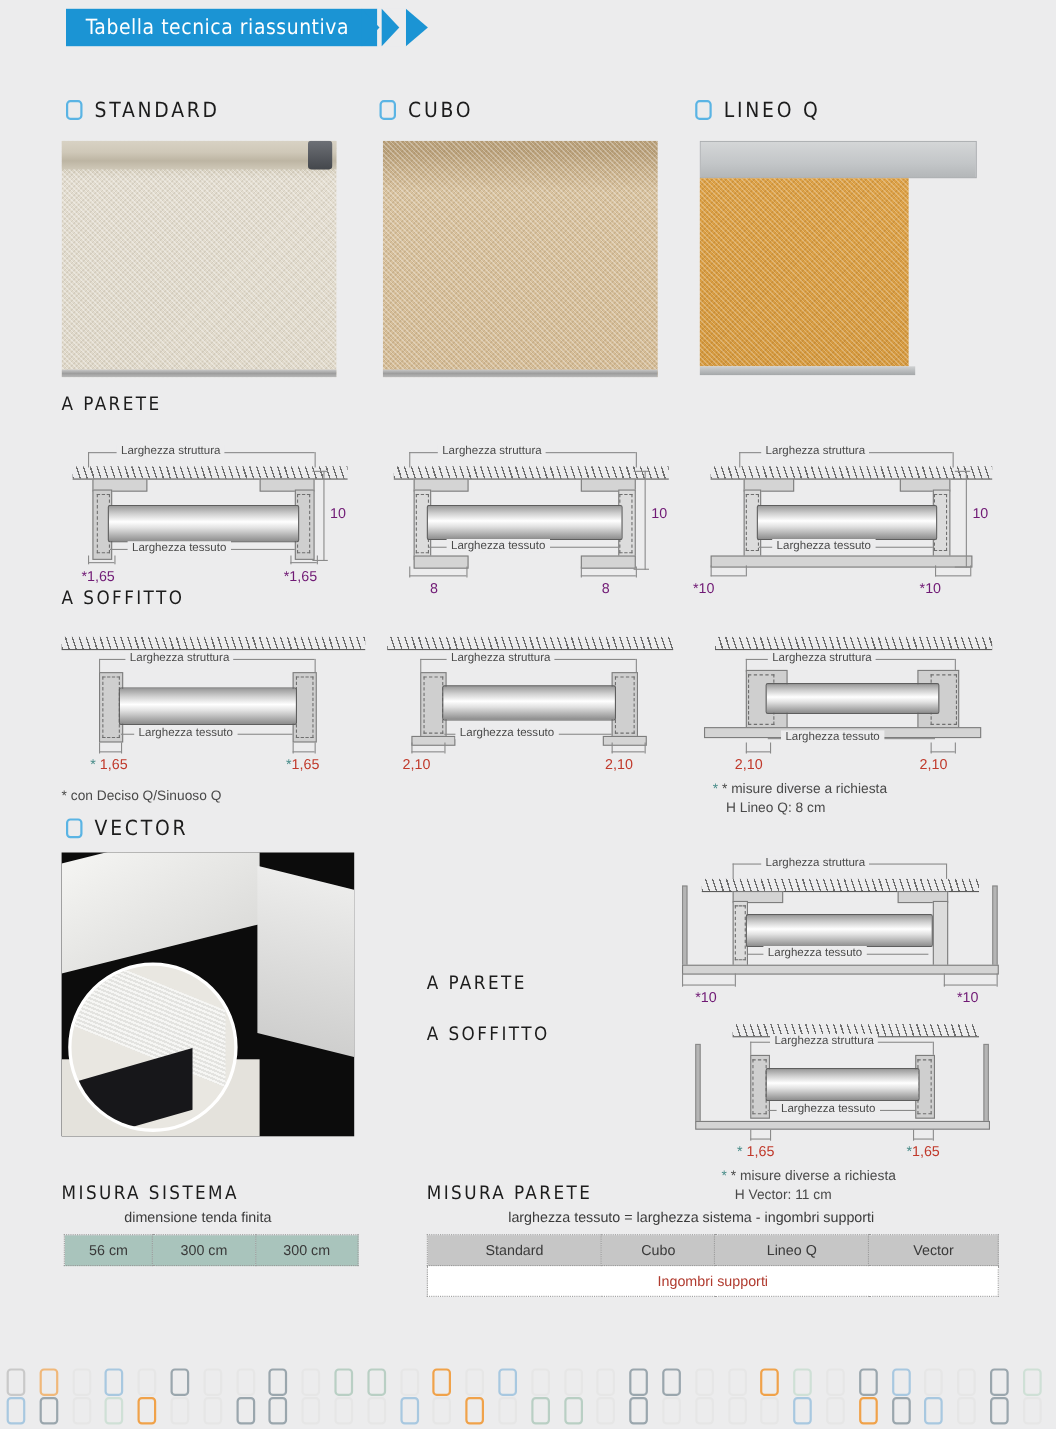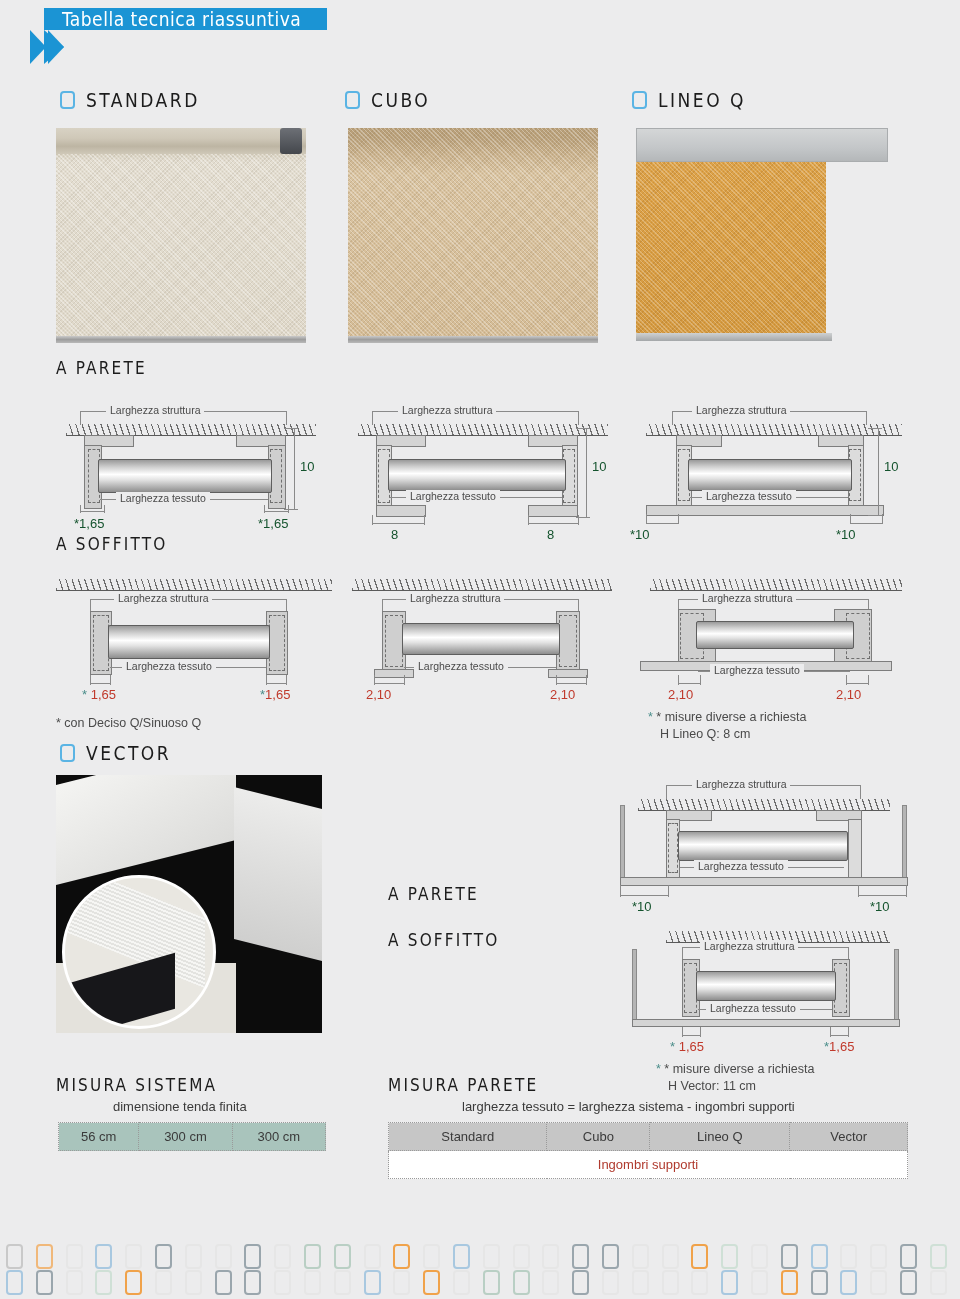--- a/index.html
+++ b/index.html
@@ -4,21 +4,21 @@
 <style>
   html,body{margin:0;padding:0;}
   body{
     width:960px;height:1299px;
     background:#ececed;
     font-family:"Liberation Sans", sans-serif;
     position:relative;overflow:hidden;
     color:#3a3a3a;
   }
   
-  .banner{position:absolute;left:44px;top:8px;height:34px;display:flex;align-items:stretch;flex-direction:column;}
+  .banner{position:absolute;left:60px;top:8px;height:34px;display:flex;align-items:stretch;}
   .ban-seg{background:#1b94d4;display:flex;align-items:center;position:relative;}
   .ban-seg .txt{
     color:#ffffff;font-size:19px;letter-spacing:.5px;white-space:nowrap;
     font-family:"DejaVu Sans", sans-serif;font-stretch:condensed;
   }
   .seg1{padding:0 26px 0 18px;}
   .seg2{padding:0 30px 0 22px;}
   .chev-gap{width:26px;background:#ececed;position:relative;}
   .chev-gap:before{
     content:"";position:absolute;left:-14px;top:0;width:0;height:0;
@@ -67,21 +67,21 @@
   .roller{position:absolute;border:1px solid #5e5e5e;
     background:linear-gradient(180deg,#9a9a9a 0%,#cfcfcf 22%,#ffffff 45%,#e2e2e2 62%,#a8a8a8 88%,#8e8e8e 100%);
     border-radius:2px;}
   .support{position:absolute;background:#cfcfcf;border:1px solid #7d7d7d;}
   .support.light{background:#dcdcdc;}
   .plate{position:absolute;background:#d4d4d4;border:1px solid #7d7d7d;}
   .dash{position:absolute;border:1px dashed #6f6f6f;}
   .dimline{position:absolute;border-top:1px solid #8a8a8a;}
   .dimvert{position:absolute;border-left:1px solid #8a8a8a;}
   .dlabel{position:absolute;font-size:10.5px;color:#4a4a4a;background:#ececed;padding:0 4px;white-space:nowrap;}
-  .vnum{position:absolute;font-size:13px;color:#14532d;white-space:nowrap;}
+  .vnum{position:absolute;font-size:13px;color:#701a75;white-space:nowrap;}
   .vnum.red{color:#c0392b;}
   .star{color:#4a8d8a;}
   .note{position:absolute;font-size:12.5px;color:#4a4a4a;line-height:1.35;white-space:nowrap;}
 
   
   .tbl-title{position:absolute;font-family:"DejaVu Sans", sans-serif;font-size:17px;
     letter-spacing:2.2px;color:#1c1c1c;white-space:nowrap;font-stretch:condensed;}
   .tbl-sub{position:absolute;font-size:13px;color:#3a3a3a;white-space:nowrap;}
   table.grid{position:absolute;border-collapse:collapse;font-size:13px;}
   table.grid td{border:1px dotted #9a9a9a;text-align:center;padding:6px 4px;color:#3a3a3a;}

